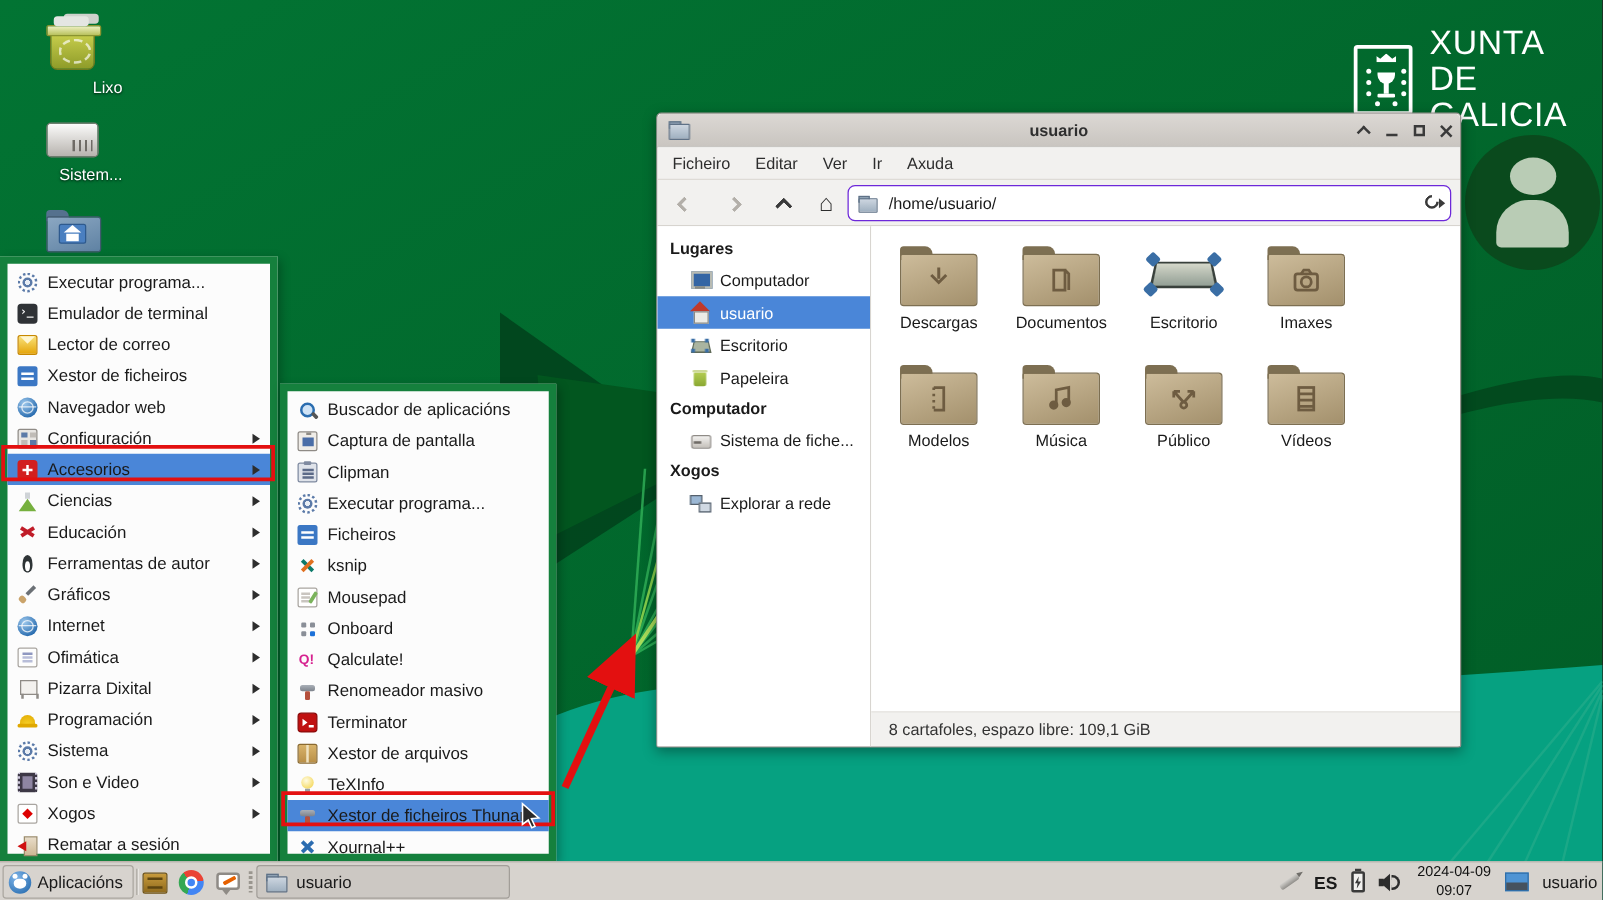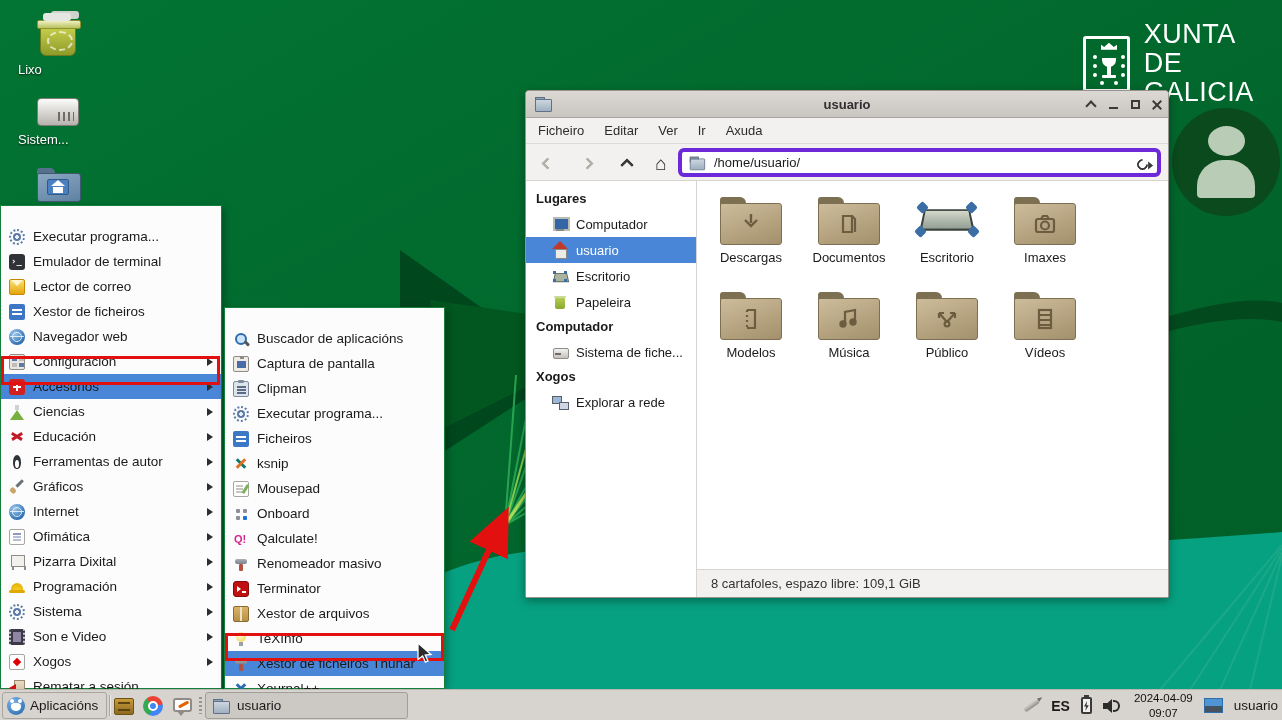--- a/index.html
+++ b/index.html
@@ -4,21 +4,21 @@
 <style>
   html,body{margin:0;padding:0;background:#222;}
   #screen{position:relative;width:1282px;height:720px;overflow:hidden;
     font-family:"Liberation Sans",sans-serif;-webkit-font-smoothing:antialiased;}
   #screen *{box-sizing:border-box;}
 
   
   #wallpaper{position:absolute;left:0;top:0;z-index:0;}
 
   
-  .dicon{position:absolute;z-index:1;width:80px;text-align:left;color:#fff;font-size:13px;text-shadow:0 1px 2px rgba(0,0,0,.8);}
+  .dicon{position:absolute;z-index:1;width:80px;text-align:right;color:#fff;font-size:13px;text-shadow:0 1px 2px rgba(0,0,0,.8);}
   .dicon .art{margin:0 auto 6px auto;position:relative;}
   .trash48{width:36px;height:32px;background:linear-gradient(#ccd24f,#8e9b29);border:1px solid #6e7a1e;border-radius:3px 3px 6px 6px;position:relative;}
   .trash48::before{content:"";position:absolute;left:-4px;top:-5px;width:42px;height:7px;background:linear-gradient(#eef0c2,#b9c25e);border:1px solid #8a9430;border-radius:2px;}
   .trash48::after{content:"";position:absolute;left:6px;top:6px;width:22px;height:16px;border:2px dashed rgba(255,255,255,.65);border-radius:50%;}
   .papers{position:absolute;left:2px;top:-12px;width:28px;height:8px;background:#e4e6e2;border-radius:3px;box-shadow:8px -2px 0 #cfd2cd;}
   .drive48{width:42px;height:28px;background:linear-gradient(#fbfbfa,#b7b3ae);border:1px solid #7f7b76;border-radius:4px;position:relative;margin-top:8px;}
   .drive48::after{content:"";position:absolute;right:4px;bottom:4px;width:16px;height:9px;background:repeating-linear-gradient(90deg,#6f6b66 0 2px,transparent 2px 5px);}
   .dfold{width:42px;height:32px;position:relative;}
   .dfold::before{content:"";position:absolute;left:0;top:0;width:18px;height:9px;background:#55718e;border-radius:3px 5px 0 0;}
   .dfold::after{content:"";position:absolute;left:0;top:5px;width:42px;height:27px;background:linear-gradient(160deg,#8ba7c2,#5f82a3);border:1px solid #41596f;border-radius:2px 3px 3px 3px;}
@@ -61,21 +61,21 @@
   .xa::before{transform:rotate(45deg);}.xa::after{transform:rotate(-45deg);}
 
   #menubar{position:absolute;left:0;top:27px;right:0;height:26px;background:#f2f1ef;border-bottom:1px solid #dedbd6;
     display:flex;align-items:center;gap:20px;padding-left:12px;font-size:13px;color:#2d2d2d;}
   #toolbar{position:absolute;left:0;top:53px;right:0;height:37px;background:#f2f1ef;border-bottom:1px solid #d7d4cf;}
   .navb{position:absolute;top:7px;width:26px;height:24px;display:flex;align-items:center;justify-content:center;}
   .chL{width:9px;height:9px;border-left:3px solid #b3afa9;border-bottom:3px solid #b3afa9;transform:rotate(45deg);border-radius:1px;}
   .chR{width:9px;height:9px;border-right:3px solid #b3afa9;border-bottom:3px solid #b3afa9;transform:rotate(-45deg);border-radius:1px;}
   .chU{width:10px;height:10px;border-top:3px solid #3a3a3a;border-left:3px solid #3a3a3a;transform:rotate(45deg);margin-top:4px;border-radius:1px;}
   .homeg{font-size:19px;line-height:19px;color:#2d2d2d;}
-  #pathbar{position:absolute;left:152px;top:4px;right:7px;height:29px;background:#fff;border:4px solid #6d28d9;border-radius:6px;display:flex;align-items:center;}
+  #pathbar{position:absolute;left:152px;top:4px;right:7px;height:29px;background:#fff;border:1px solid #6d28d9;border-radius:6px;display:flex;align-items:center;}
   #pathtxt{font-size:13px;color:#1a1a1a;margin-left:8px;}
   .reload{position:absolute;right:9px;top:7px;width:11px;height:11px;border:2px solid #3a3a3a;border-radius:50%;border-top-color:transparent;transform:rotate(45deg);}
   .reload::after{content:"";position:absolute;left:6px;top:-4px;border-left:4px solid transparent;border-right:4px solid transparent;border-bottom:5px solid #3a3a3a;transform:rotate(45deg);}
 
   #sidebar{position:absolute;left:0;top:90px;width:171px;bottom:0;background:#fff;border-right:1px solid #d8d5d0;padding-top:6px;font-size:13px;color:#1a1a1a;}
   .shead{height:24px;line-height:24px;padding-left:10px;font-weight:bold;}
   .srow{height:26px;display:flex;align-items:center;padding-left:26px;gap:8px;}
   .srow.sel{background:#4a86d8;color:#fff;}
   .sic{width:16px;height:16px;position:relative;flex:0 0 16px;}
 
@@ -87,21 +87,21 @@
   .bfold svg{position:absolute;left:18px;top:14px;z-index:2;}
   .fname{margin-top:5px;}
   .desk-art{position:relative;width:62px;height:48px;margin:0 auto;}
   .desk-art .top{position:absolute;left:6px;top:10px;width:50px;height:24px;background:linear-gradient(#d6d9cb,#94a096);border:2px solid #39413c;transform:perspective(60px) rotateX(28deg);border-radius:2px;}
   .desk-art .c{position:absolute;width:9px;height:9px;background:#3a6ea5;border-radius:2px;transform:rotate(45deg);}
 
   #statusbar{position:absolute;left:171px;right:0;bottom:0;height:28px;background:#f2f1ef;border-top:1px solid #d8d5d0;
     display:flex;align-items:center;padding-left:14px;font-size:13px;color:#333;border-radius:0 0 2px 0;}
 
   
-  .panel{position:absolute;background:#fcfcfc;border:1px solid #15803d;box-shadow:2px 3px 8px rgba(0,0,0,.3);z-index:20;padding-top:18px;}
+  .panel{position:absolute;background:#fcfcfc;border:6px solid #15803d;box-shadow:2px 3px 8px rgba(0,0,0,.3);z-index:20;padding-top:2px;}
   #mainmenu{left:0;top:205px;width:222px;height:484px;}
   #submenu{left:224px;top:307px;width:221px;height:382px;z-index:21;}
   .mi{height:25px;display:flex;align-items:center;gap:8px;padding-left:8px;font-size:13.5px;color:#1a1a1a;}
   .mi.sel{background:#4a86d8;}
   .arr{margin-left:auto;margin-right:8px;width:0;height:0;border-top:4px solid transparent;border-bottom:4px solid transparent;border-left:6px solid #2d2d2d;}
 
   
   .ic{width:16px;height:16px;position:relative;flex:0 0 16px;display:inline-block;}
   .ic::before,.ic::after{content:"";position:absolute;}
   

